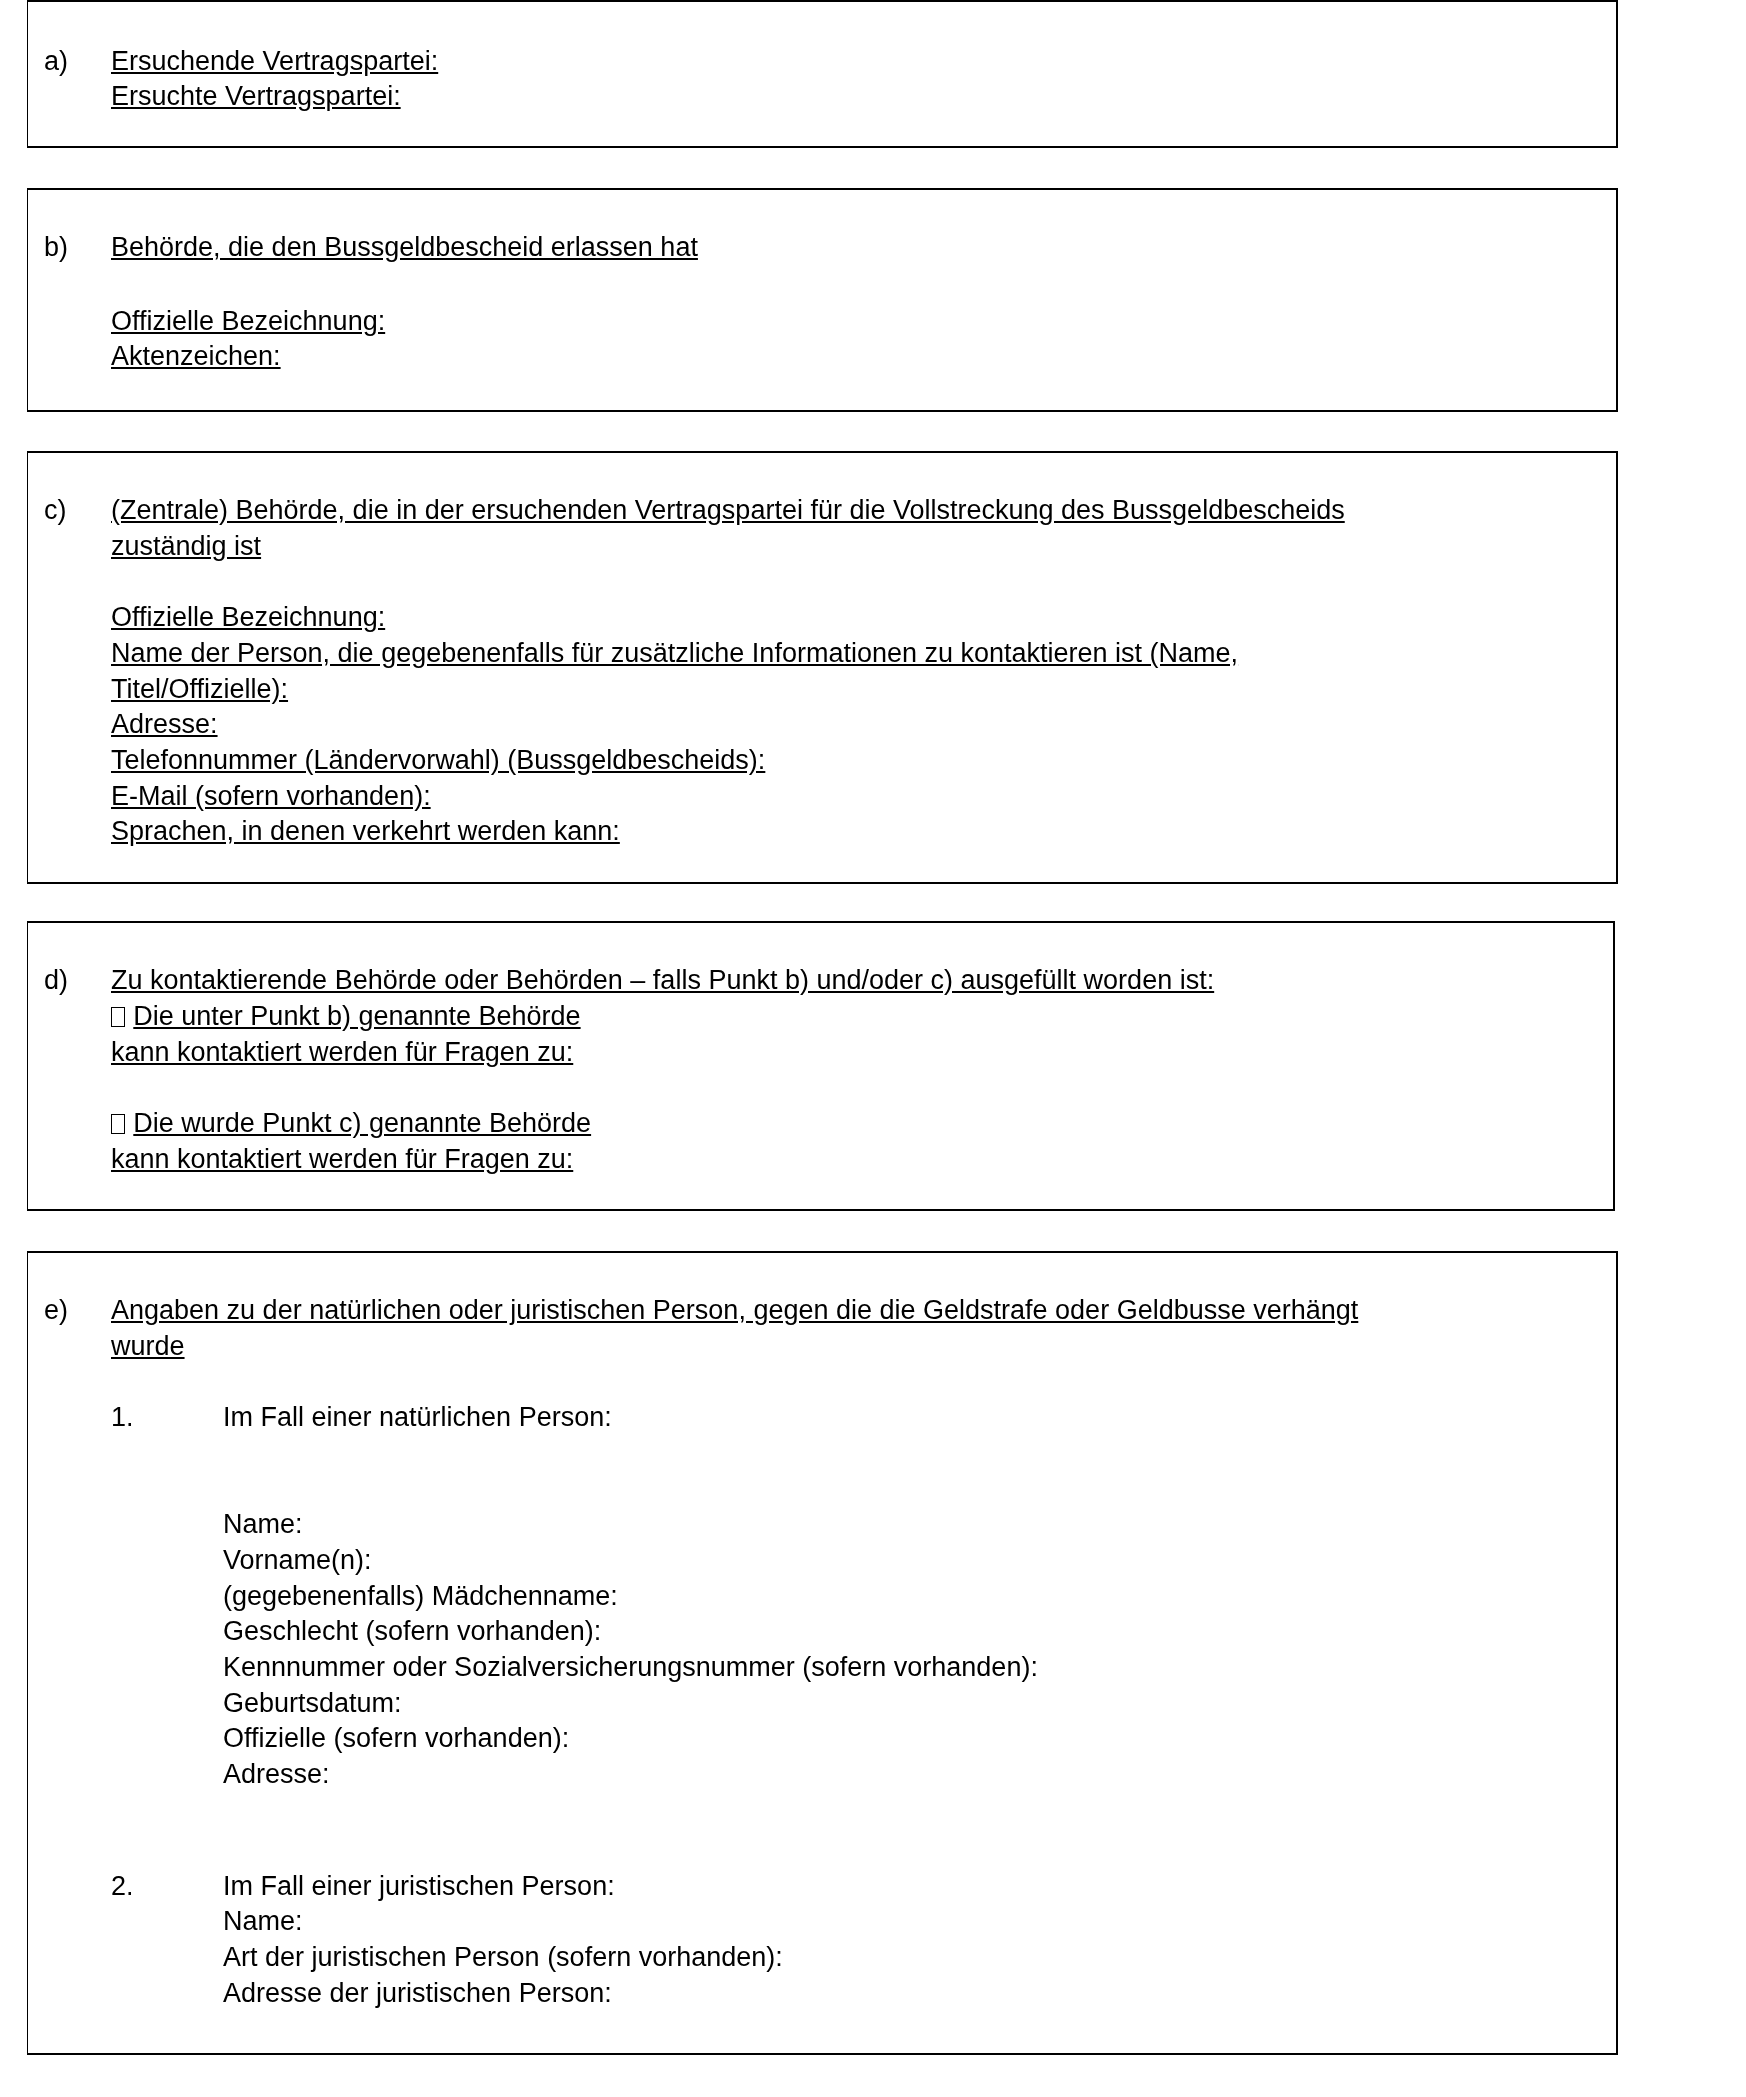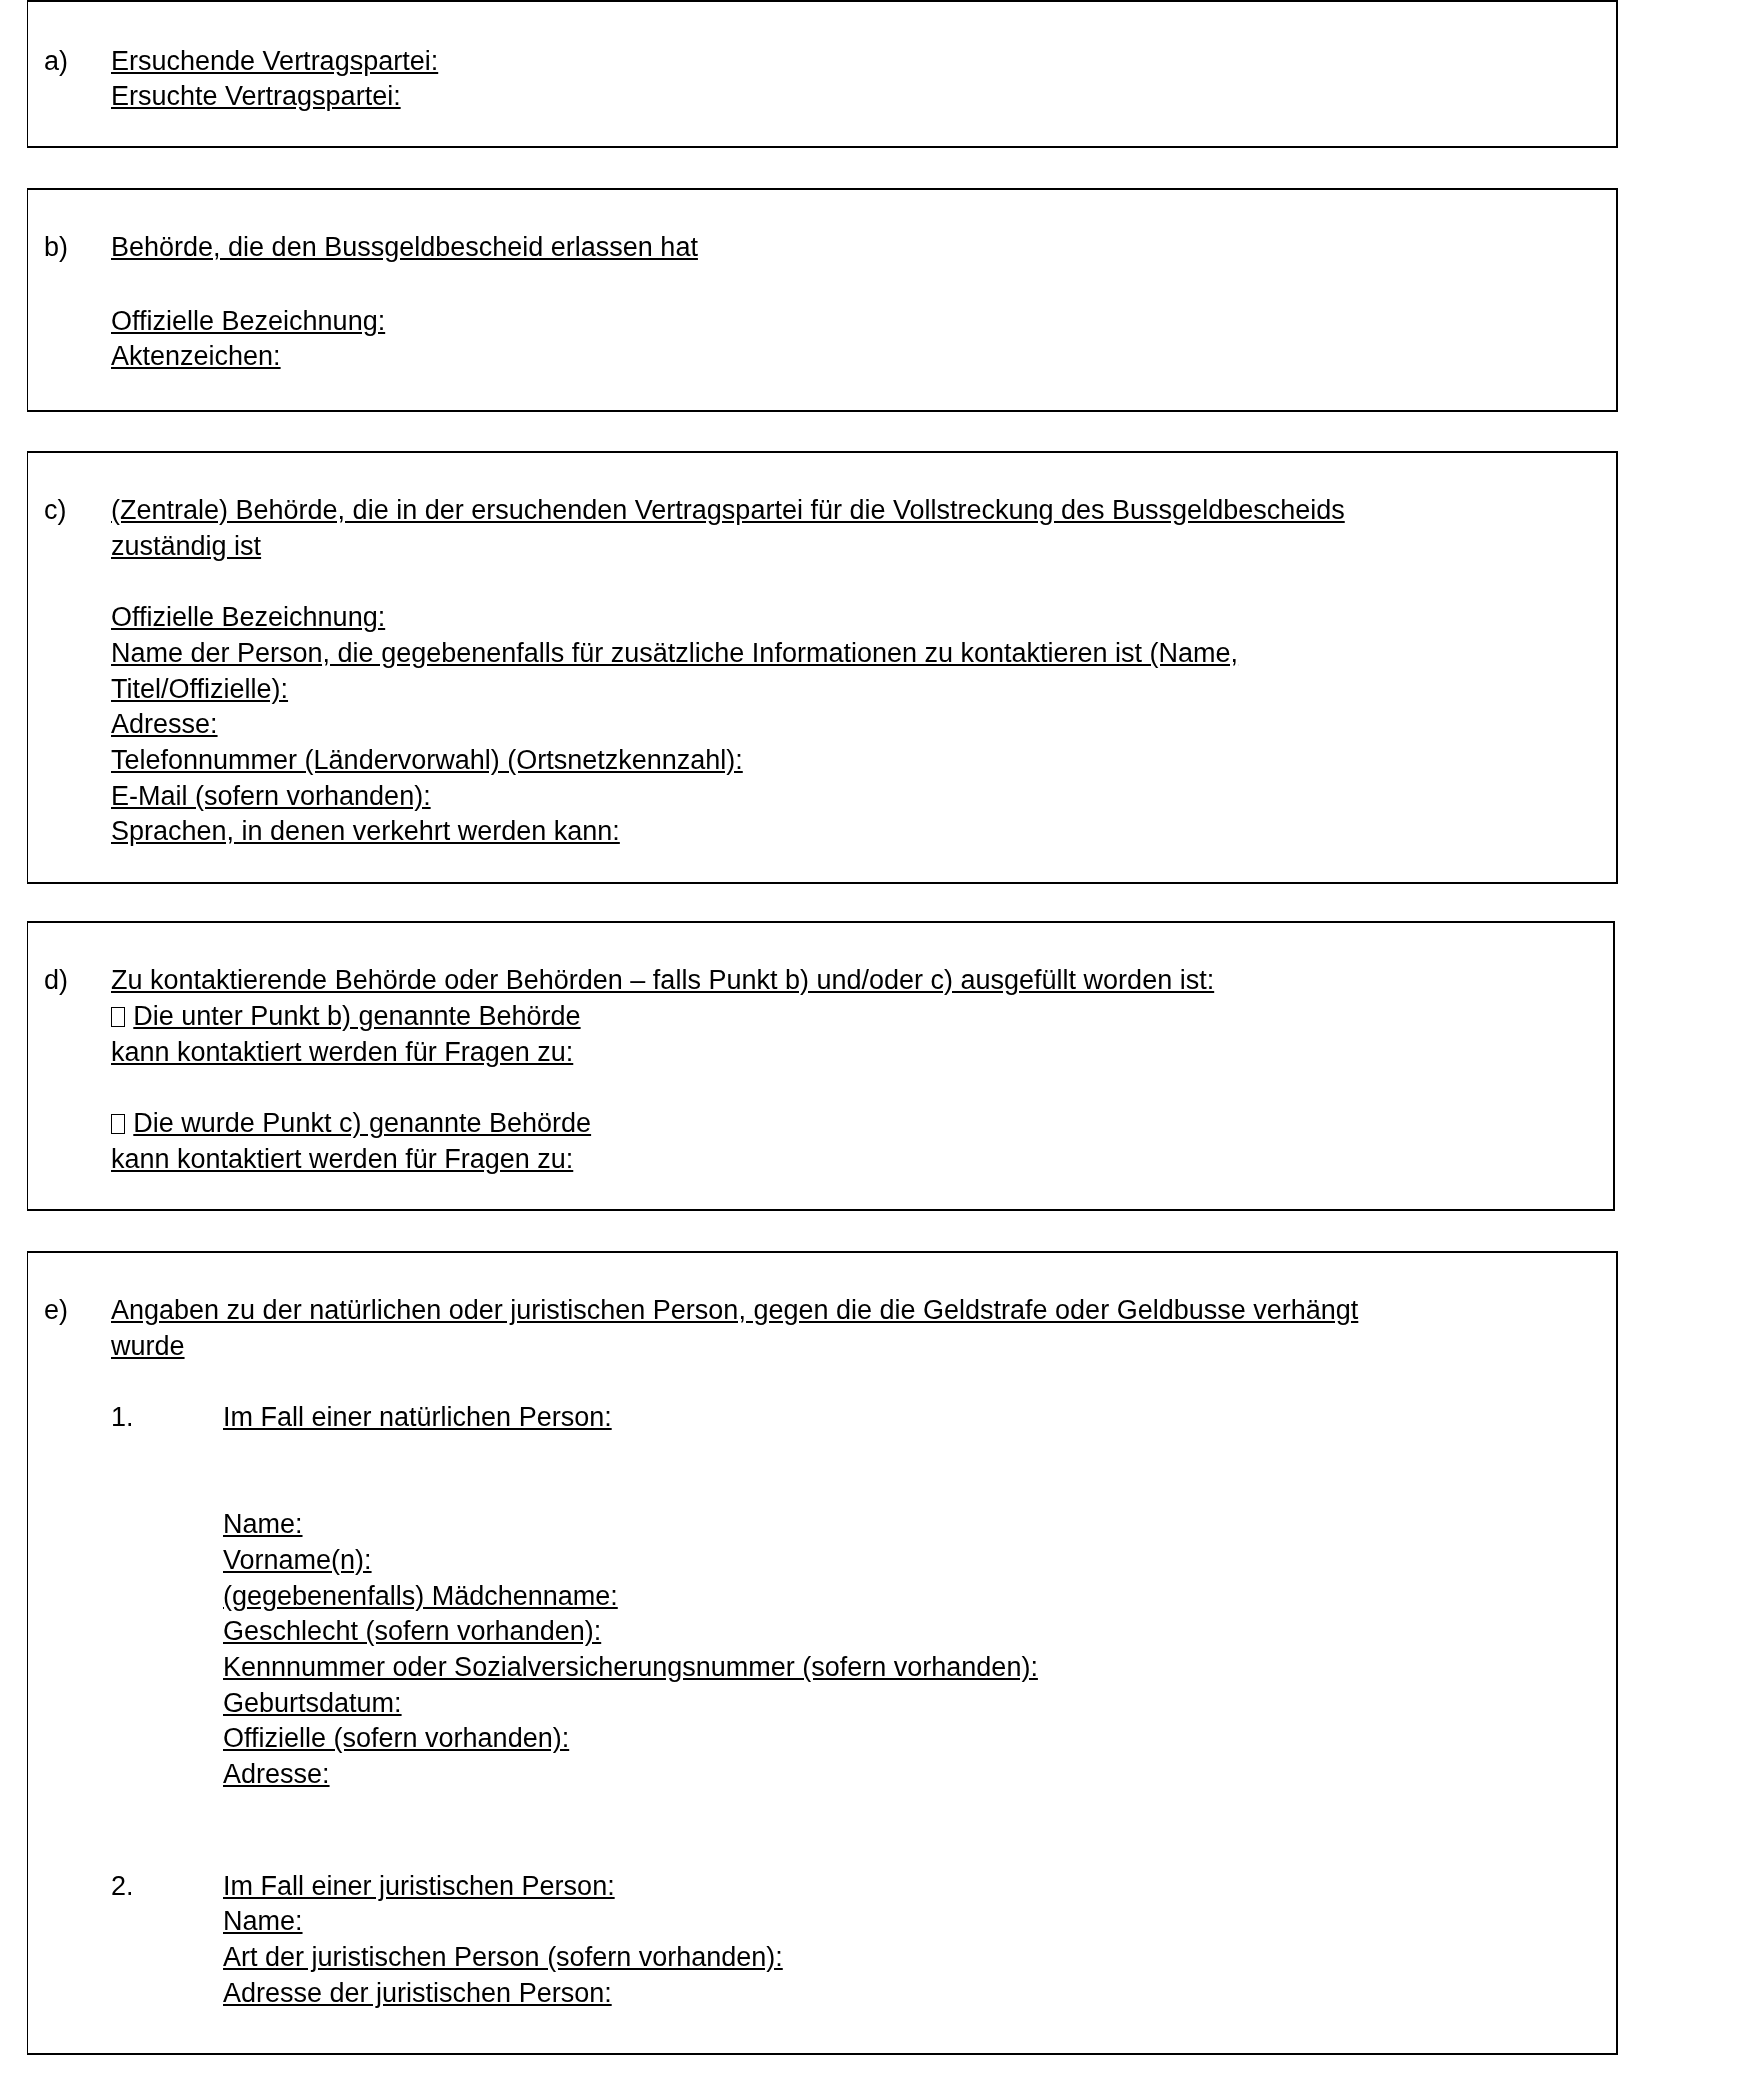--- a/index.html
+++ b/index.html
@@ -10,21 +10,21 @@
   }
   .box {
     position: absolute; left: 27px; width: 1591px; box-sizing: border-box;
     border: 1.4px solid #000; border-right-width: 2.3px; border-bottom-width: 2.3px;
     border-top-width: 2.3px;
   }
   .row { position: absolute; left: 0; right: 0; white-space: nowrap; }
   .lbl { position: absolute; left: 16px; }
   .txt { position: absolute; left: 83px; text-decoration: underline; }
   .sub-num { position: absolute; left: 83px; }
-  .sub-txt { position: absolute; left: 195px; text-decoration: underline; }
+  .sub-txt { position: absolute; left: 195px; }
   .chk {
     display: inline-block; width: 14px; height: 19.5px; border: 1.4px solid #000;
     box-sizing: border-box; vertical-align: -1.9px; margin-right: 8.3px;
   }
 </style>
 </head>
 <body>
 
 <div class="box" style="top:0px;height:148px;">
   <div class="row" style="top:41px;">
@@ -63,21 +63,21 @@
   <div class="row" style="top:182px;">
     <span class="txt">Name der Person, die gegebenenfalls für zusätzliche Informationen zu kontaktieren ist (Name,</span>
   </div>
   <div class="row" style="top:218px;">
     <span class="txt">Titel/Offizielle):</span>
   </div>
   <div class="row" style="top:253px;">
     <span class="txt">Adresse:</span>
   </div>
   <div class="row" style="top:289px;">
-    <span class="txt">Telefonnummer (Ländervorwahl) (Ortsnetzkennzahl):</span>
+    <span class="txt">Telefonnummer (Ländervorwahl) (Bussgeldbescheids):</span>
   </div>
   <div class="row" style="top:325px;">
     <span class="txt">E-Mail (sofern vorhanden):</span>
   </div>
   <div class="row" style="top:360px;">
     <span class="txt">Sprachen, in denen verkehrt werden kann:</span>
   </div>
 </div>
 
 <div class="box" style="top:921px;height:290px;width:1588px;">

